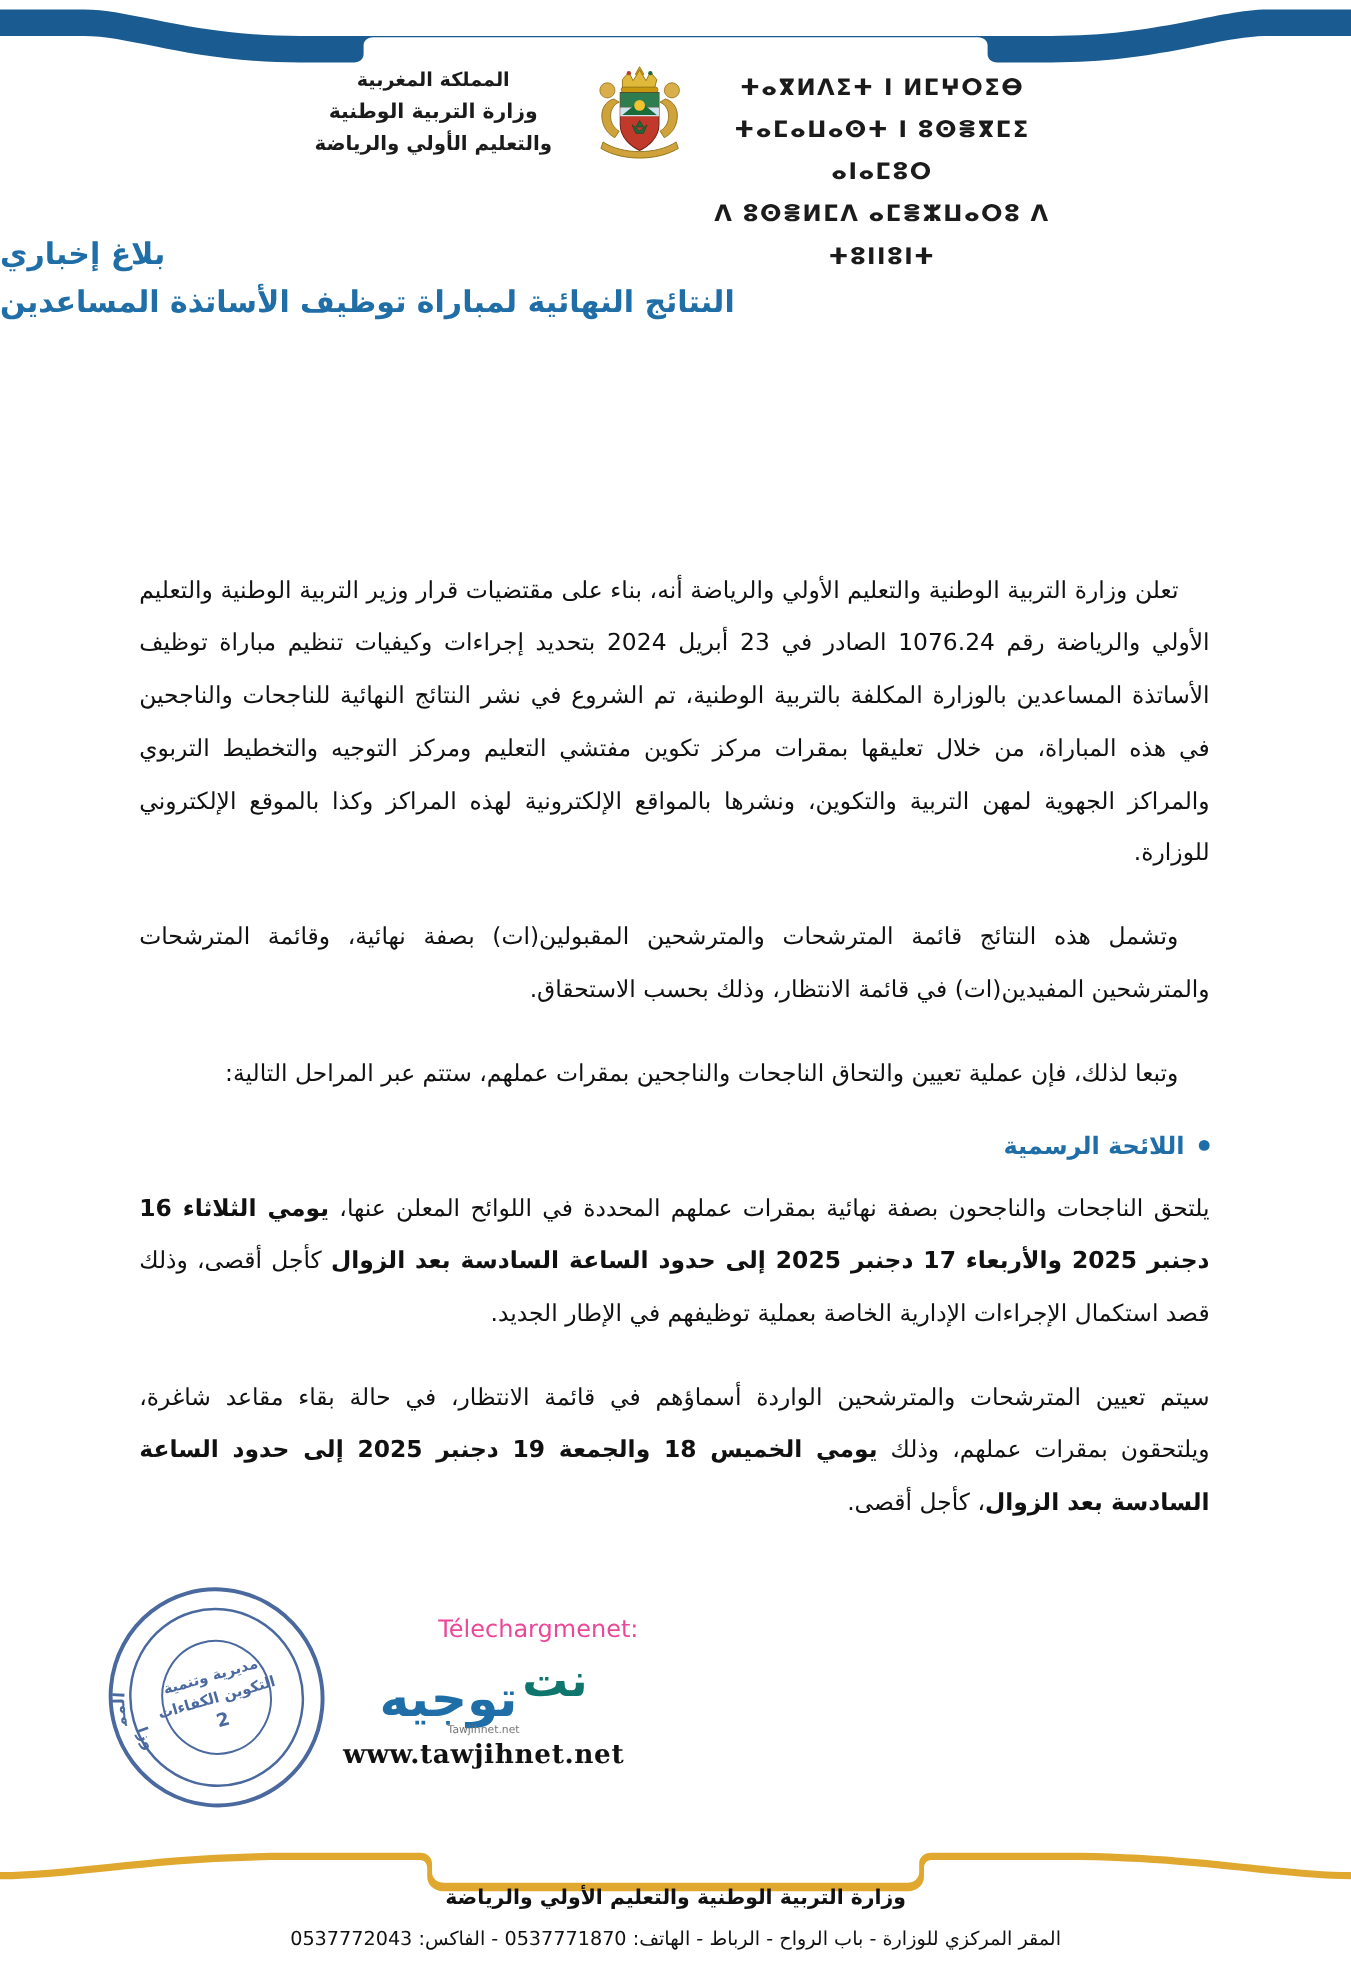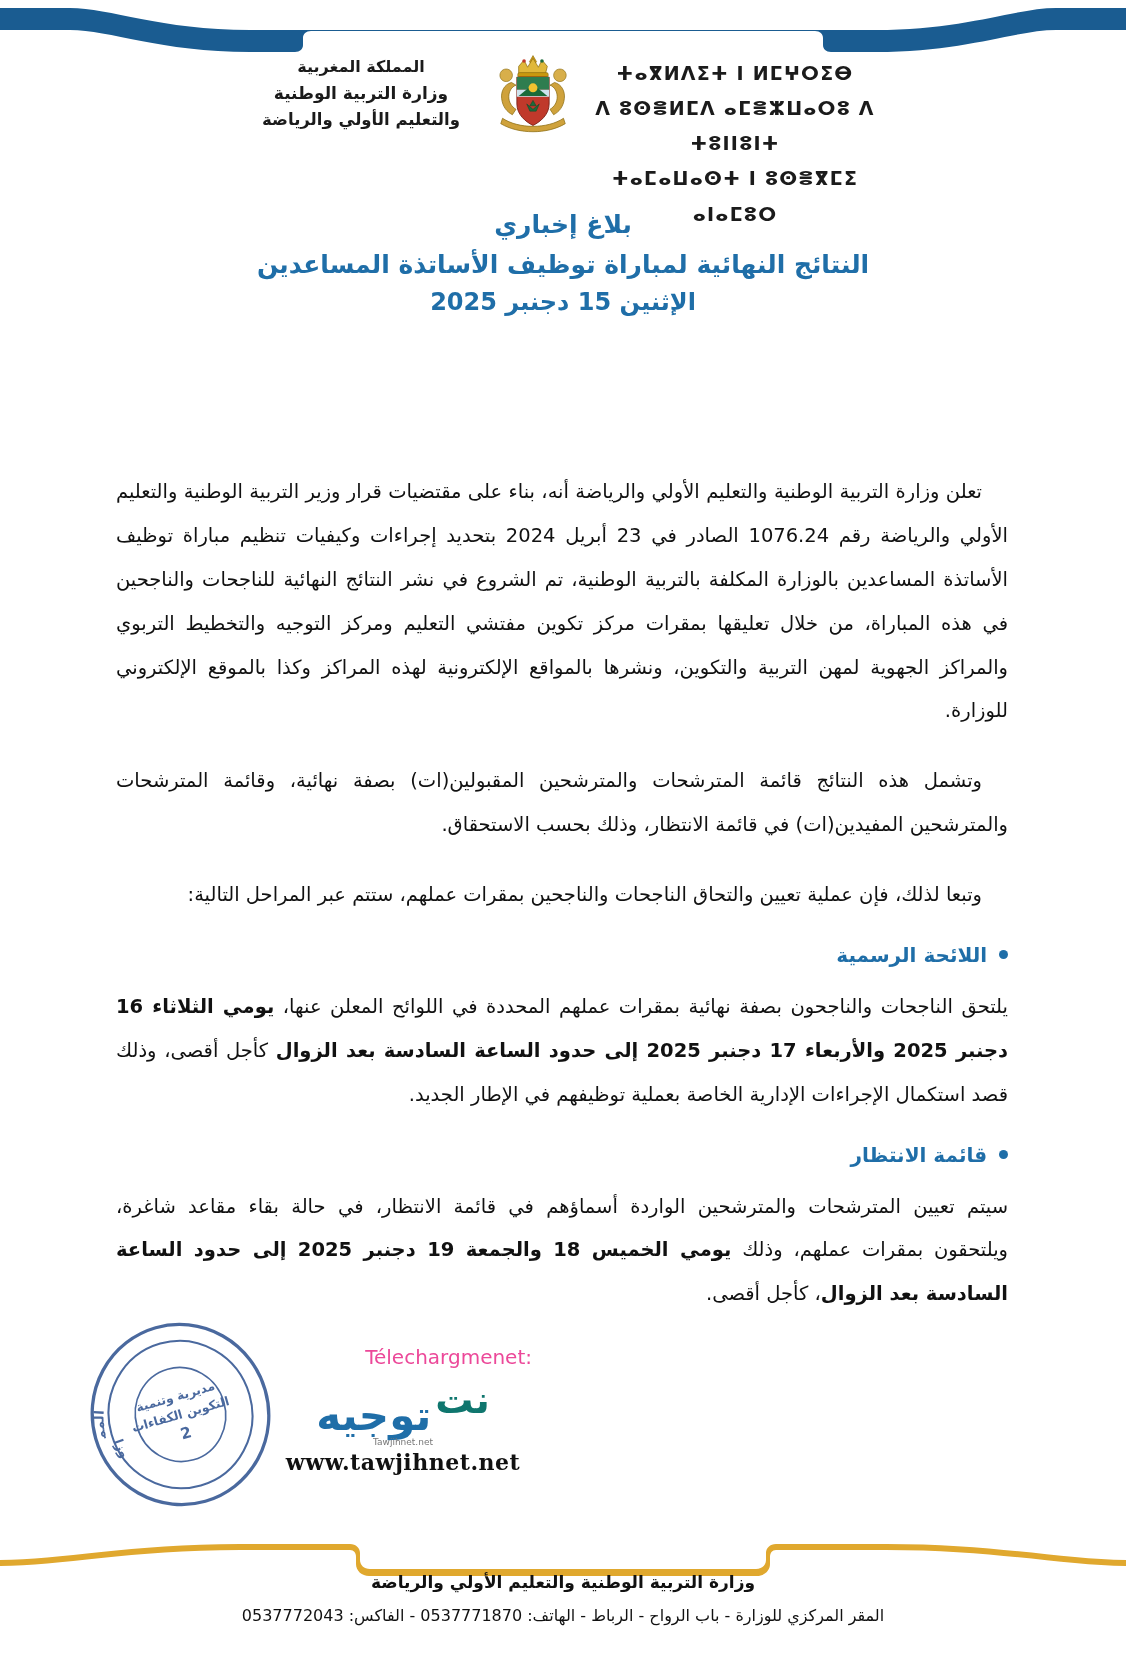--- a/index.html
+++ b/index.html
@@ -77,24 +77,24 @@
   .emblem {
     width: 92px;
     height: 86px;
     flex: 0 0 92px;
     margin-top: 0px;
   }
 
   
   .title-block {
     position: absolute;
-    top: 205px;
+    top: 192px;
     left: 0;
     width: 1126px;
-    text-align: center;
+    text-align: left;
     direction: rtl;
     color: #1f6ea8;
   }
   .title-line {
     font-family: "DejaVu Sans", sans-serif;
     font-weight: bold;
     line-height: 1.58;
   }
   .t1 { font-size: 25px; }
   .t2 { font-size: 25px; }
@@ -264,48 +264,44 @@
       <path d="M32 42 L68 42 L68 50 L32 50 Z" fill="#cfe3ef"></path>
       <path d="M34 49 L50 36 L66 49 Z" fill="#1b6b3a"></path>
       <circle cx="50" cy="40" r="5" fill="#f2c230"></circle>
       <path d="M50 54 l3.5 6 h-7 z M43 58 l7 6 7 -6 -3.5 8 h-7 z" fill="#1b6b3a" stroke="#0f4526" stroke-width="0.6"></path>
 
       <path d="M16 74 C34 86 66 86 84 74 L86 80 C66 92 34 92 14 80 Z" fill="#cfa23c" stroke="#8a6b10" stroke-width="0.8"></path>
     </svg>
 
     <div class="header-tif">
       <div>ⵜⴰⴳⵍⴷⵉⵜ ⵏ ⵍⵎⵖⵔⵉⴱ</div>
+      <div>ⵜⴰⵎⴰⵡⴰⵙⵜ ⵏ ⵓⵙⴻⴳⵎⵉ ⴰⵏⴰⵎⵓⵔ</div>
       <div>ⴷ ⵓⵙⴻⵍⵎⴷ ⴰⵎⴻⵣⵡⴰⵔⵓ ⴷ ⵜⵓⵏⵏⵓⵏⵜ</div>
-      <div>ⵜⴰⵎⴰⵡⴰⵙⵜ ⵏ ⵓⵙⴻⴳⵎⵉ ⴰⵏⴰⵎⵓⵔ</div>
     </div>
   </div>
 
   <div class="title-block">
     <div class="title-line t1">بلاغ إخباري</div>
     <div class="title-line t2">النتائج النهائية لمباراة توظيف الأساتذة المساعدين</div>
-    <div class="title-line t4">الإثنين 15 دجنبر 2025</div>
   </div>
 
   <div class="body-wrap">
 
     <p class="para">تعلن وزارة التربية الوطنية والتعليم الأولي والرياضة أنه، بناء على مقتضيات قرار وزير التربية الوطنية والتعليم الأولي والرياضة رقم 1076.24 الصادر في 23 أبريل 2024 بتحديد إجراءات وكيفيات تنظيم مباراة توظيف الأساتذة المساعدين بالوزارة المكلفة بالتربية الوطنية، تم الشروع في نشر النتائج النهائية للناجحات والناجحين في هذه المباراة، من خلال تعليقها بمقرات مركز تكوين مفتشي التعليم ومركز التوجيه والتخطيط التربوي والمراكز الجهوية لمهن التربية والتكوين، ونشرها بالمواقع الإلكترونية لهذه المراكز وكذا بالموقع الإلكتروني للوزارة.</p>
 
     <p class="para">وتشمل هذه النتائج قائمة المترشحات والمترشحين المقبولين(ات) بصفة نهائية، وقائمة المترشحات والمترشحين المفيدين(ات) في قائمة الانتظار، وذلك بحسب الاستحقاق.</p>
 
     <p class="para">وتبعا لذلك، فإن عملية تعيين والتحاق الناجحات والناجحين بمقرات عملهم، ستتم عبر المراحل التالية:</p>
 
     <div class="bullet-head">
       <span class="dot"></span><span>اللائحة الرسمية</span>
     </div>
 
     <p class="para no-indent"><span>يلتحق الناجحات والناجحون بصفة نهائية بمقرات عملهم المحددة في اللوائح المعلن عنها، </span><b>يومي الثلاثاء 16 دجنبر 2025 والأربعاء 17 دجنبر 2025 إلى حدود الساعة السادسة بعد الزوال</b><span> كأجل أقصى، وذلك قصد استكمال الإجراءات الإدارية الخاصة بعملية توظيفهم في الإطار الجديد.</span></p>
 
-    <div class="bullet-head">
-      <span class="dot"></span><span>قائمة الانتظار</span>
-    </div>
 
     <p class="para no-indent"><span>سيتم تعيين المترشحات والمترشحين الواردة أسماؤهم في قائمة الانتظار، في حالة بقاء مقاعد شاغرة، ويلتحقون بمقرات عملهم، وذلك </span><b>يومي الخميس 18 والجمعة 19 دجنبر 2025 إلى حدود الساعة السادسة بعد الزوال</b><span>، كأجل أقصى.</span></p>
 
   </div>
 
   <svg class="stamp" viewBox="0 0 200 200">
     <g transform="rotate(-16 100 100)">
       <ellipse cx="100" cy="100" rx="86" ry="88" fill="none" stroke="#2b4f8e" stroke-width="3.2"></ellipse>
       <ellipse cx="100" cy="100" rx="70" ry="72" fill="none" stroke="#2b4f8e" stroke-width="2"></ellipse>
       <ellipse cx="100" cy="100" rx="44" ry="46" fill="none" stroke="#2b4f8e" stroke-width="1.6"></ellipse>

